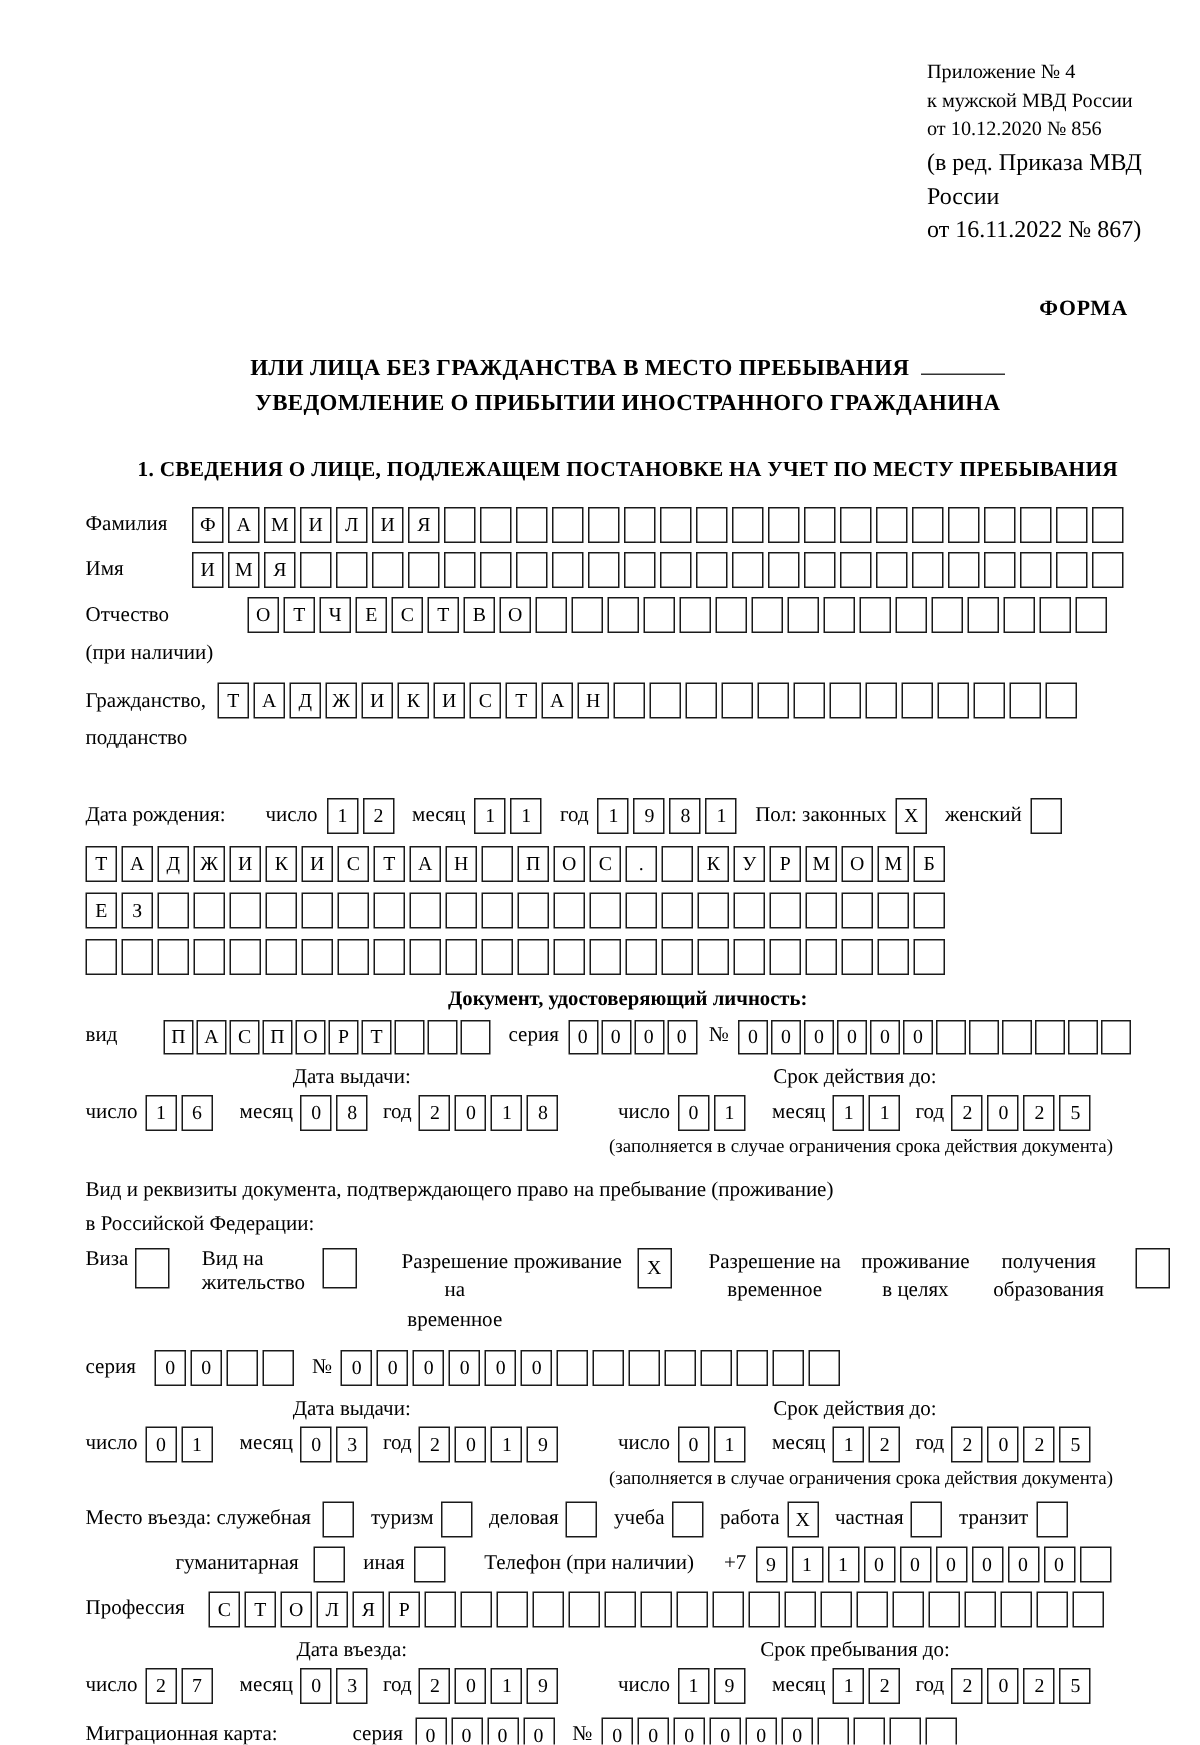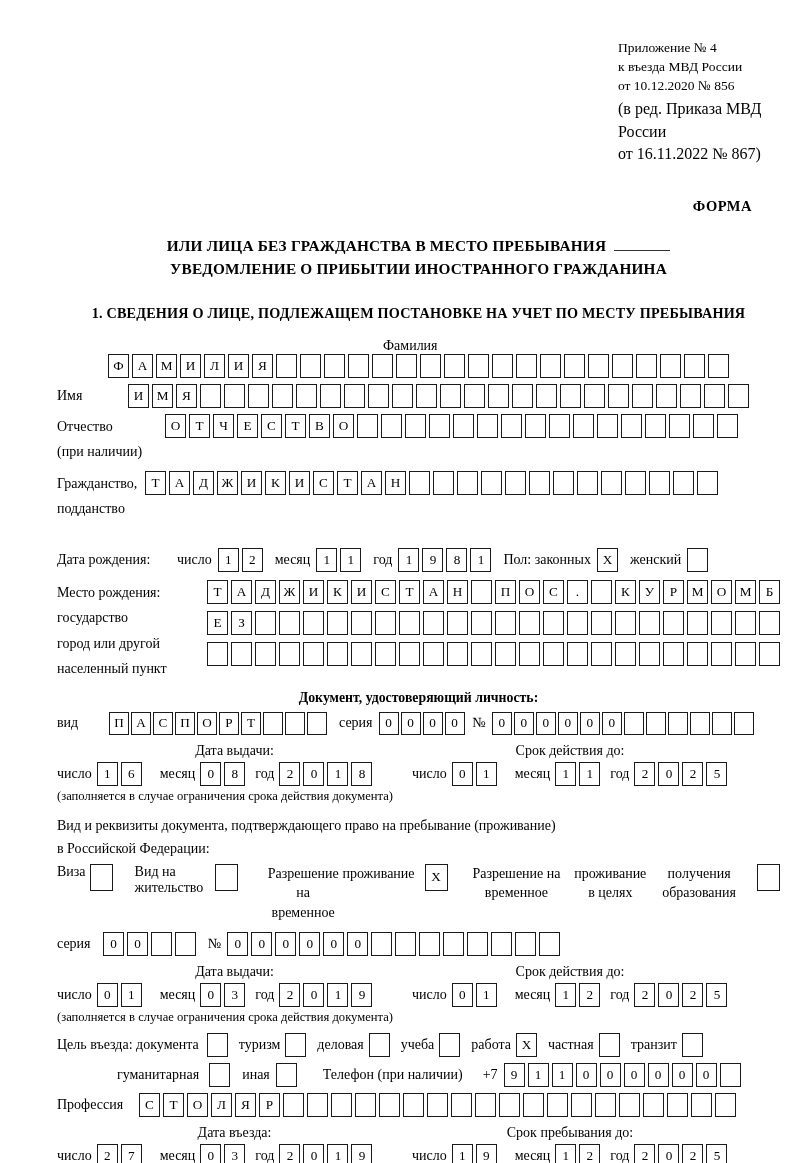--- a/index.html
+++ b/index.html
@@ -46,21 +46,21 @@
 
   
   .dh { display:flex; margin-top:8px; }
   .dh .h1 { width:355px; text-align:center; }
   .dh .h2 { width:316px; text-align:center; }
   .dg { display:inline-flex; align-items:center; }
   .dg .dlabel { margin:0 5px 0 0; }
   .dg .cells { margin-right:10px; }
   .dg .cells:last-child { margin-right:0; }
   .dg1 { width:355px; }
-  .note { margin-top:3px; font-size:12.6px; text-align:left; padding-right:38px; }
+  .note { margin-top:3px; font-size:12.6px; text-align:right; padding-right:38px; }
 
   .intro { margin-top:10px; line-height:1.65; }
 
   
   .doctypes { display:flex; align-items:flex-start; margin-top:4px; }
   .dt { display:inline-flex; align-items:flex-start; }
   .dt .cb { margin-top:0; }
   .stack { display:flex; flex-direction:row; text-align:center; line-height:1.4; }
   .mL22 { margin-left:22px; } .mL26 { margin-left:26px; } .mL16 { margin-left:16px; }
 
@@ -71,38 +71,38 @@
 
   .doc-heading { margin-top:8px; text-align:center; font-weight:bold; font-size:13.8px; }
 </style>
 </head>
 <body>
 
 <div class="page">
 
   <div class="appendix">
     <div>Приложение № 4</div>
-    <div>к въезда МВД России</div>
+    <div>к мужской МВД России</div>
     <div>от 10.12.2020 № 856</div>
     <div class="appendix-note">
       <div>(в ред. Приказа МВД России</div>
       <div>от 16.11.2022 № 867)</div>
     </div>
   </div>
 
   <div class="form-label">ФОРМА</div>
 
   <div class="title">
     <div><span>ИЛИ ЛИЦА БЕЗ ГРАЖДАНСТВА В МЕСТО ПРЕБЫВАНИЯ</span><span class="uline"></span></div>
     <div>УВЕДОМЛЕНИЕ О ПРИБЫТИИ ИНОСТРАННОГО ГРАЖДАНИНА</div>
   </div>
 
   <div class="sec1">1. СВЕДЕНИЯ О ЛИЦЕ, ПОДЛЕЖАЩЕМ ПОСТАНОВКЕ НА УЧЕТ ПО МЕСТУ ПРЕБЫВАНИЯ</div>
 
-  <div class="frow" style="margin-top:16px;flex-direction:column;">
+  <div class="frow" style="margin-top:16px;">
     <span class="lab w71">Фамилия</span>
     <span class="cells">
         <span class="cell">Ф</span>
         <span class="cell">А</span>
         <span class="cell">М</span>
         <span class="cell">И</span>
         <span class="cell">Л</span>
         <span class="cell">И</span>
         <span class="cell">Я</span>
         <span class="cell"></span>
@@ -248,26 +248,20 @@
     <span class="cells">
         <span class="cell">X</span>
       </span>
     <span class="dlabel">женский</span>
     <span class="cells">
         <span class="cell"></span>
       </span>
   </div>
 
   <div class="frow top" style="margin-top:8px;">
-    <div class="lab w150 lablines">
-      <div>Место рождения:</div>
-      <div>государство</div>
-      <div>город или другой</div>
-      <div>населенный пункт</div>
-    </div>
     <div class="cellstack">
       <span class="cells">
           <span class="cell">Т</span>
           <span class="cell">А</span>
           <span class="cell">Д</span>
           <span class="cell">Ж</span>
           <span class="cell">И</span>
           <span class="cell">К</span>
           <span class="cell">И</span>
           <span class="cell">С</span>
@@ -535,21 +529,21 @@
           <span class="cell">2</span>
           <span class="cell">0</span>
           <span class="cell">2</span>
           <span class="cell">5</span>
         </span>
     </span>
   </div>
   <div class="note">(заполняется в случае ограничения срока действия документа)</div>
 
   <div class="frow purpose" style="margin-top:8px;">
-    <span>Цель въезда: документа</span>
+    <span>Место въезда: служебная</span>
     <span class="cells" style="margin-left:8px;">
         <span class="cell"></span>
       </span>
     <span class="dlabel">туризм</span>
     <span class="cells">
         <span class="cell"></span>
       </span>
     <span class="dlabel">деловая</span>
     <span class="cells">
         <span class="cell"></span>

